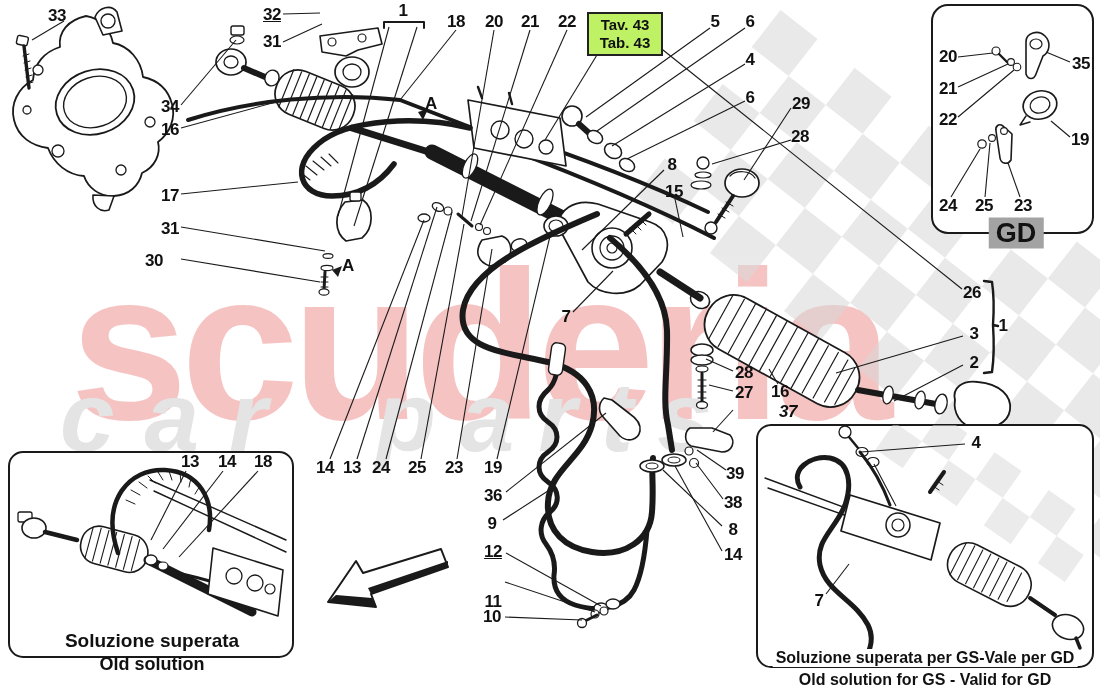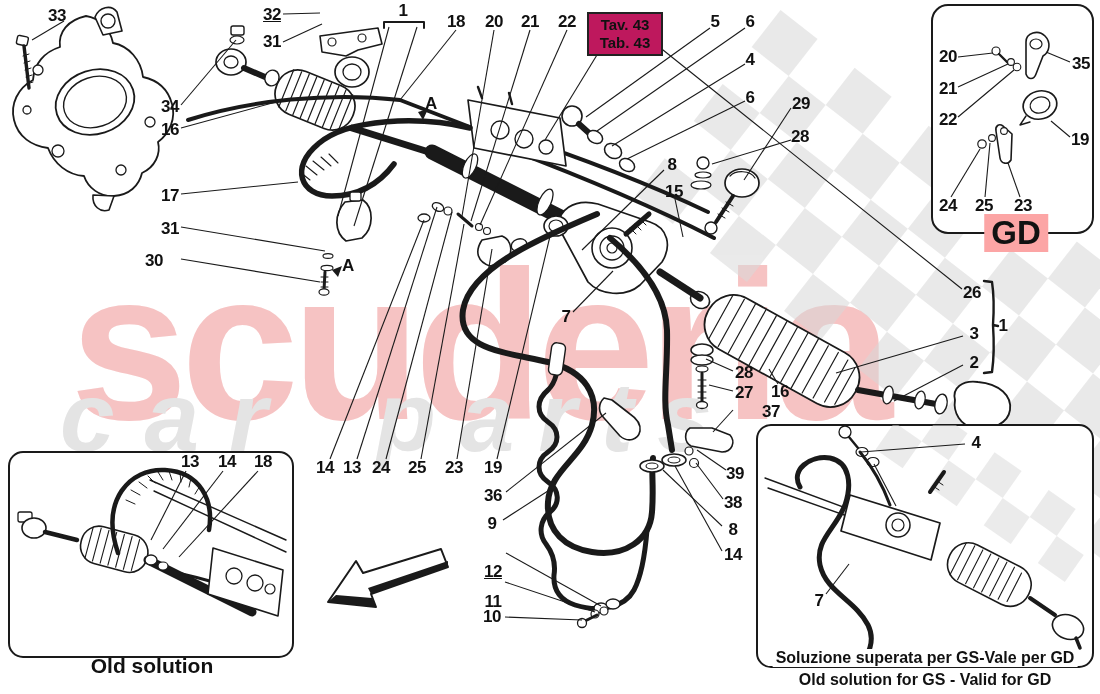--- a/index.html
+++ b/index.html
@@ -8,28 +8,28 @@
   #wm-brand{position:absolute;left:70px;top:240px;font-size:212px;font-weight:700;
             letter-spacing:-7px;line-height:1;white-space:nowrap;}
   .wm-tag{position:absolute;top:368px;font-size:98px;font-weight:700;line-height:1;white-space:nowrap;font-style:italic;}
   #wm-tag-1{left:60px;letter-spacing:30px;}
   #wm-tag-2{left:376px;letter-spacing:24px;}
   #art{position:absolute;left:0;top:0;}
   #labels{position:absolute;left:0;top:0;width:1100px;height:694px;pointer-events:none;}
   .co{position:absolute;transform:translate(-50%,-50%);font-size:17px;font-weight:700;
       color:#111;letter-spacing:-0.5px;}
   #tav-box{position:absolute;left:587px;top:12px;width:72px;border:2.2px solid #222;
-           background:#be185d;text-align:center;font-size:15px;font-weight:700;color:#111;
+           background:#bef264;text-align:center;font-size:15px;font-weight:700;color:#111;
            line-height:1.2;padding:2px 0;}
   #gd-label{position:absolute;left:1016px;top:233px;transform:translate(-50%,-50%);
-            font-size:33px;font-weight:700;color:#111;background:#fca5a5;padding:0 7px;}
+            font-size:27px;font-weight:700;color:#111;background:#a3a3a3;padding:0 7px;}
   .caption{position:absolute;transform:translateX(-50%);text-align:center;color:#111;
            font-weight:700;white-space:nowrap;}
   #cap-old-1{left:152px;top:630px;font-size:19px;background:#fff;padding:0 4px;}
-  #cap-old-2{left:152px;top:654px;font-size:21px;}
+  #cap-old-2{left:152px;top:654px;font-size:18px;}
   #cap-gs-1{left:925px;top:649px;font-size:16px;background:#fff;padding:0 3px;}
   #cap-gs-2{left:925px;top:671px;font-size:16px;}
   .ink{stroke:#1a1a1a;fill:none;stroke-linecap:round;stroke-linejoin:round;}
   .wht{stroke:#1a1a1a;fill:#fff;stroke-linejoin:round;}
   .leaders line{stroke:#1a1a1a;stroke-width:1.1;}
 </style>
 </head>
 <body>
 
 <div id="stage">
@@ -426,20 +426,21 @@
     </g>
   </svg>
 
   <div id="tav-box">
     <div>Tav. 43</div>
     <div>Tab. 43</div>
   </div>
 
   <div id="gd-label">GD</div>
 
+  <div class="caption" id="cap-old-1">Soluzione superata</div>
   <div class="caption" id="cap-old-2">Old solution</div>
   <div class="caption" id="cap-gs-2">Old solution for GS - Valid for GD</div>
   <div class="caption" id="cap-gs-1">Soluzione superata per GS-Vale per GD</div>
 
   <div id="labels">
       <div class="co" style="left: 57px; top: 16px;">33</div>
       <div class="co" style="left: 272px; top: 15px; text-decoration: underline;">32</div>
       <div class="co" style="left: 272px; top: 42px;">31</div>
       <div class="co" style="left: 170px; top: 107px;">34</div>
       <div class="co" style="left: 170px; top: 130px;">16</div>
@@ -461,35 +462,35 @@
       <div class="co" style="left: 800px; top: 137px;">28</div>
       <div class="co" style="left: 672px; top: 165px;">8</div>
       <div class="co" style="left: 674px; top: 192px;">15</div>
       <div class="co" style="left: 972px; top: 293px;">26</div>
       <div class="co" style="left: 1003px; top: 326px;">1</div>
       <div class="co" style="left: 974px; top: 334px;">3</div>
       <div class="co" style="left: 974px; top: 363px;">2</div>
       <div class="co" style="left: 744px; top: 373px;">28</div>
       <div class="co" style="left: 744px; top: 393px;">27</div>
       <div class="co" style="left: 780px; top: 392px;">16</div>
-      <div class="co" style="left: 771px; top: 412px;">37</div>
+      <div class="co" style="left: 788px; top: 412px; font-style: italic;">37</div>
       <div class="co" style="left: 735px; top: 474px;">39</div>
       <div class="co" style="left: 733px; top: 503px; text-align: center;">38</div>
       <div class="co" style="left: 733px; top: 530px;">8</div>
       <div class="co" style="left: 733px; top: 555px;">14</div>
       <div class="co" style="left: 566px; top: 317px;">7</div>
       <div class="co" style="left: 325px; top: 468px;">14</div>
       <div class="co" style="left: 352px; top: 468px;">13</div>
       <div class="co" style="left: 381px; top: 468px;">24</div>
       <div class="co" style="left: 417px; top: 468px;">25</div>
       <div class="co" style="left: 454px; top: 468px;">23</div>
       <div class="co" style="left: 493px; top: 468px;">19</div>
       <div class="co" style="left: 493px; top: 496px; text-align: center;">36</div>
       <div class="co" style="left: 492px; top: 524px;">9</div>
-      <div class="co" style="left: 493px; top: 572px; text-decoration: underline;">12</div>
+      <div class="co" style="left: 493px; top: 552px; text-decoration: underline;">12</div>
       <div class="co" style="left: 493px; top: 582px; margin-top: 20px;">11</div>
       <div class="co" style="left: 492px; top: 617px;">10</div>
       <div class="co" style="left: 948px; top: 57px;">20</div>
       <div class="co" style="left: 948px; top: 89px;">21</div>
       <div class="co" style="left: 948px; top: 120px;">22</div>
       <div class="co" style="left: 1081px; top: 64px;">35</div>
       <div class="co" style="left: 1080px; top: 140px;">19</div>
       <div class="co" style="left: 948px; top: 206px;">24</div>
       <div class="co" style="left: 984px; top: 206px;">25</div>
       <div class="co" style="left: 1023px; top: 206px;">23</div>

